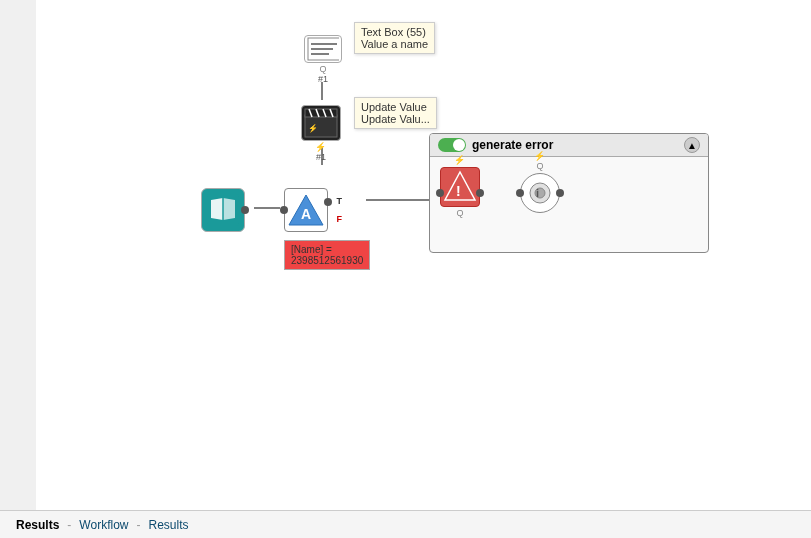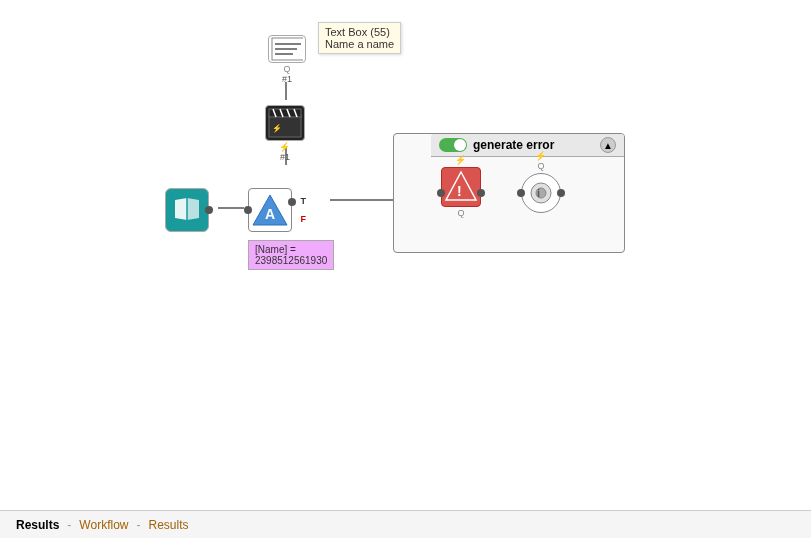--- a/index.html
+++ b/index.html
@@ -11,35 +11,36 @@
       overflow: hidden;
       display: flex;
       flex-direction: column;
     }
 
     .main-canvas {
       flex: 1;
       background: #ffffff;
       position: relative;
       overflow: hidden;
+      margin-left: 36px;
     }
 
     .bottom-bar {
       height: 28px;
       background: #f5f5f5;
       border-top: 1px solid #ccc;
       display: flex;
       align-items: center;
       padding: 0 12px;
       gap: 4px;
     }
 
     .bottom-bar-tab {
       font-size: 12px;
-      color: #a16207;
+      color: #0c4a6e;
       cursor: pointer;
       padding: 2px 4px;
     }
 
     .bottom-bar-tab.active {
       font-weight: bold;
       color: #000;
     }
 
     .bottom-bar-sep {
@@ -166,21 +167,21 @@
       padding: 10px;
       display: flex;
       align-items: center;
       gap: 10px;
       min-height: 70px;
     }
 
     
     .value-box {
       position: absolute;
-      background: #f0abfc;
+      background: #ef4444;
       border: 1px solid #aaa;
       padding: 3px 6px;
       font-size: 10px;
       color: #333;
     }
   </style>
 </head>
 <body>
 
 <div class="main-canvas">
@@ -196,38 +197,42 @@
     <line x1="330" y1="200" x2="400" y2="200" stroke="#555" stroke-width="1.5"></line>
 
     <line x1="480" y1="210" x2="555" y2="210" stroke="#555" stroke-width="1.5"></line>
 
     <line x1="600" y1="210" x2="615" y2="210" stroke="#555" stroke-width="1.5"></line>
 
   </svg>
 
   <div class="tooltip-box" style="left:318px; top:22px;">
     <div>Text Box (55)</div>
-    <div>Name a name</div>
+    <div>Value a name</div>
   </div>
 
   <div class="node" style="left:268px; top:35px;">
     <div class="node-icon" style="background:#fff; width:38px; height:28px; justify-content:flex-start; padding:2px;">
 
       <svg width="34" height="24">
         <rect x="1" y="1" width="32" height="22" fill="white" stroke="#888" stroke-width="1"></rect>
         <line x1="4" y1="7" x2="30" y2="7" stroke="#555" stroke-width="1.5"></line>
         <line x1="4" y1="12" x2="26" y2="12" stroke="#555" stroke-width="1.5"></line>
         <line x1="4" y1="17" x2="22" y2="17" stroke="#555" stroke-width="1.5"></line>
       </svg>
     </div>
 
     <div style="font-size:9px; color:#888; margin-top:1px;">Q</div>
     <div style="font-size:9px; color:#555;">#1</div>
   </div>
 
+  <div class="tooltip-box" style="left:318px; top:97px;">
+    <div>Update Value</div>
+    <div>Update Valu...</div>
+  </div>
 
   <div class="node" style="left:265px; top:105px;">
     <div class="node-icon" style="background:#222; width:40px; height:36px;">
 
       <svg width="36" height="32">
         <rect x="2" y="8" width="32" height="22" fill="#333" stroke="#666" stroke-width="1"></rect>
         <rect x="2" y="2" width="32" height="8" fill="#222" stroke="#666" stroke-width="1"></rect>
         <line x1="6" y1="2" x2="9" y2="10" stroke="#fff" stroke-width="1.5"></line>
         <line x1="13" y1="2" x2="16" y2="10" stroke="#fff" stroke-width="1.5"></line>
         <line x1="20" y1="2" x2="23" y2="10" stroke="#fff" stroke-width="1.5"></line>
@@ -268,21 +273,21 @@
     <div class="connector-dot left"></div>
 
     <div class="connector-dot right" style="top:14px;"></div>
   </div>
 
   <div class="value-box" style="left:248px; top:240px;">
     <div>[Name] =</div>
     <div>2398512561930</div>
   </div>
 
-  <div class="group-box" style="left:393px; top:133px; width:232px; height:120px;padding-left:37px;">
+  <div class="group-box" style="left:393px; top:133px; width:280px; height:120px;">
     <div class="group-header">
       <div class="toggle-switch"></div>
       <span>generate error</span>
       <div style="margin-left:auto;" class="collapse-btn">▲</div>
     </div>
     <div class="group-body">
 
       <div class="node" style="position:relative; left:0; top:0;">
         <div style="position:absolute; top:-12px; left:50%; transform:translateX(-50%); font-size:9px; color:#888;">⚡</div>
         <div class="node-icon" style="background:#d9534f; width:40px; height:40px; border:1.5px solid #b52b27; border-radius:4px;">

